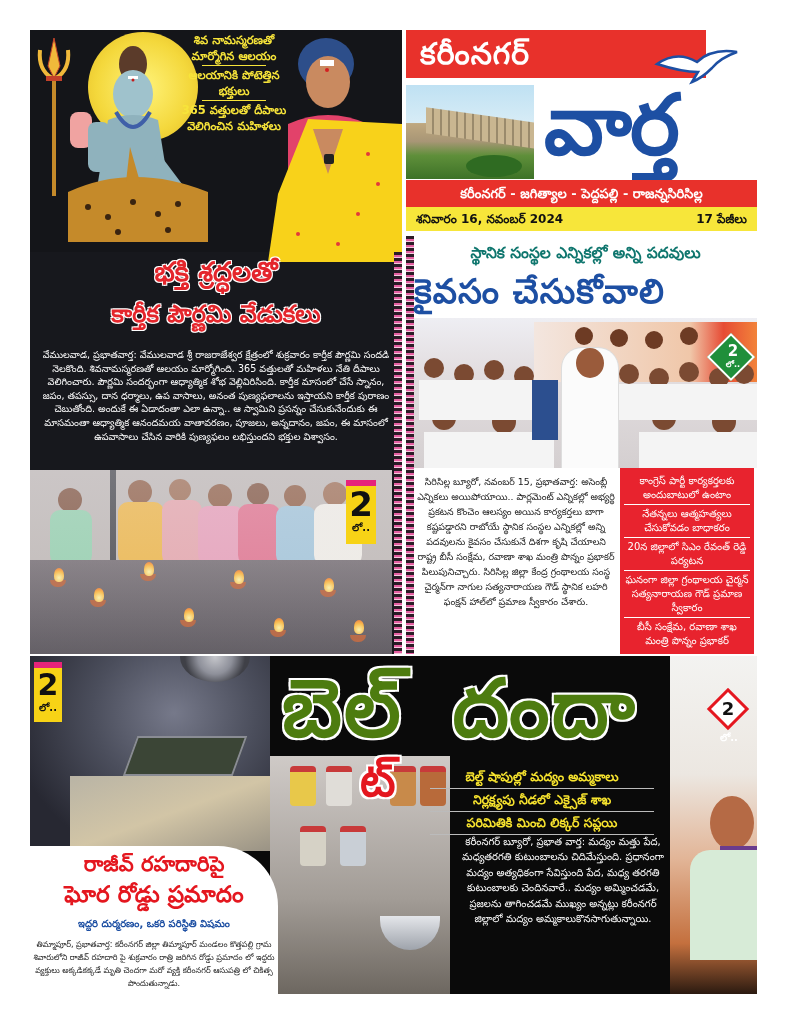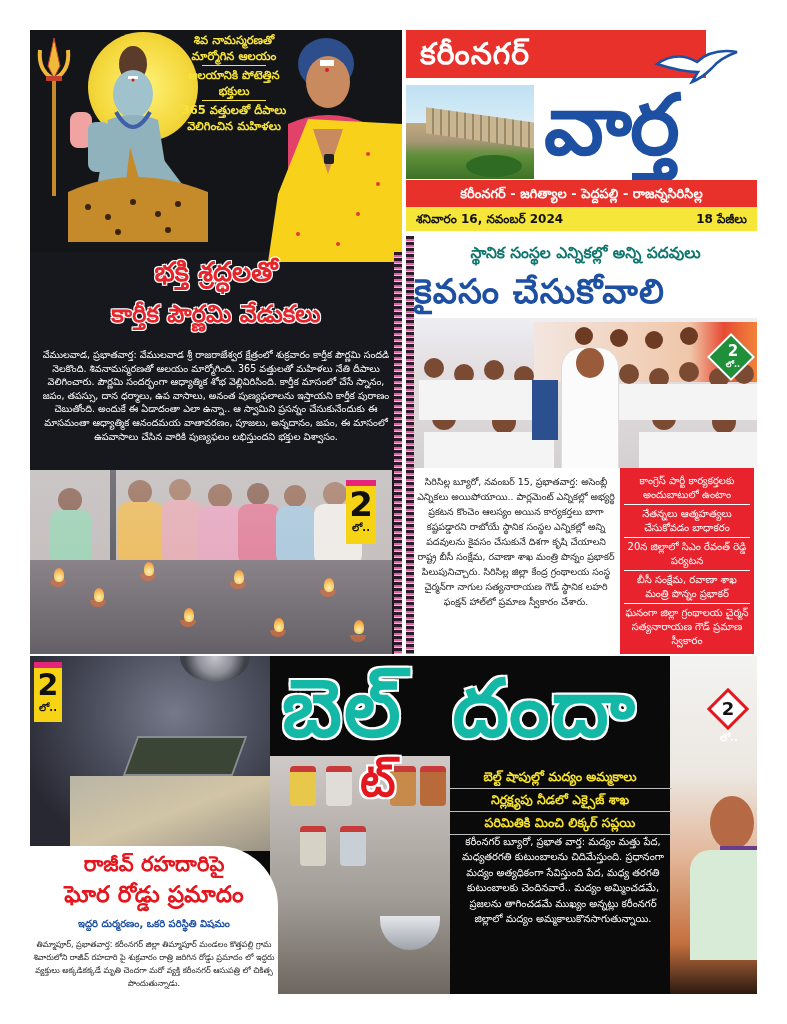--- a/index.html
+++ b/index.html
@@ -69,34 +69,34 @@
   .bottom { position: absolute; left: 0; top: 626px; width: 727px; height: 338px; background: #0a0a0a; overflow: hidden; }
   .car { position: absolute; left: 0; top: 0; width: 240px; height: 190px; background: radial-gradient(ellipse at 60% 30%, #76798a 0%, #4b4e5c 40%, #272832 80%); }
   .car .windshield { position: absolute; left: 100px; top: 80px; width: 110px; height: 40px; background: #3b4536; transform: skewX(-20deg); border: 2px solid #8a8c94; }
   .car .wheel { position: absolute; left: 150px; top: -24px; width: 70px; height: 50px; border-radius: 50%; background: radial-gradient(circle,#c5c6cb 0%,#8e909a 40%,#3f4047 70%); }
   .debris { position: absolute; left: 40px; top: 120px; width: 200px; height: 75px; background: linear-gradient(160deg,#b9b4a5,#d2c5a6 50%,#9a9385); }
 
   .shop { position: absolute; left: 240px; top: 100px; width: 180px; height: 238px; background: linear-gradient(180deg,#cfcac7 0%,#a29c96 60%,#6d6760 100%); }
   .jar { position: absolute; width: 26px; height: 40px; border-radius: 4px; border-top: 6px solid #c83a3a; }
   .bowl { position: absolute; left: 110px; top: 160px; width: 60px; height: 34px; border-radius: 0 0 30px 30px; background: linear-gradient(180deg,#e4e6ea,#9ea3ab); }
 
-  .belt { position: absolute; left: 252px; top: 4px; color: #14b8a6; font-size: 80px; line-height: 96px; font-weight: bold; text-shadow: 2px 2px 0 #fff, -2px -2px 0 #fff, 2px -2px 0 #fff, -2px 2px 0 #fff; font-family: "DejaVu Serif", serif; letter-spacing: 2px; }
+  .belt { position: absolute; left: 252px; top: 4px; color: #4d7c0f; font-size: 80px; line-height: 96px; font-weight: bold; text-shadow: 2px 2px 0 #fff, -2px -2px 0 #fff, 2px -2px 0 #fff, -2px 2px 0 #fff; font-family: "DejaVu Serif", serif; letter-spacing: 2px; }
   .belt-ja { position: absolute; left: 330px; top: 96px; color: #e4171f; font-size: 46px; line-height: 56px; font-weight: bold; text-shadow: 2px 2px 0 #fff, -2px -2px 0 #fff, 2px -2px 0 #fff, -2px 2px 0 #fff; font-family: "DejaVu Serif", serif; }
 
   .bottle { position: absolute; left: 640px; top: 0; width: 87px; height: 338px; background: linear-gradient(180deg,#f3f3f1 0%, #ece7e1 35%, #e2b597 60%, #c4703e 85%, #2b1a10 100%); }
   .drinker { position: absolute; left: 660px; top: 130px; width: 67px; height: 208px; }
   .drinker .head { position: absolute; left: 20px; top: 10px; width: 44px; height: 54px; border-radius: 50%; background: #b56a45; }
   .drinker .shirt { position: absolute; left: 0; top: 64px; width: 67px; height: 110px; background: #d7ebd7; border-radius: 20px 0 0 0; }
   .drinker .collar { position: absolute; left: 30px; top: 60px; width: 37px; height: 10px; background: #6a3c8d; }
 
   .tag-red-diamond { position: absolute; left: 683px; top: 38px; width: 30px; height: 30px; background: #fff; transform: rotate(45deg); border: 3px solid #e4171f; }
   .tag-red-num { position: absolute; left: 683px; top: 40px; width: 30px; text-align: center; color: #111; font-weight: bold; font-size: 18px; line-height: 26px; }
   .tag-red-lo { position: absolute; left: 690px; top: 76px; color: #fff; font-size: 10px; font-weight: bold; }
 
-  .subheads { position: absolute; left: 418px; top: 110px; width: 224px; }
+  .subheads { position: absolute; left: 400px; top: 110px; width: 224px; }
   .subheads .sh { color: #f7e32e; font-size: 12.5px; line-height: 22px; text-align: center; font-weight: bold; border-bottom: 1.5px solid #bbb; }
 
   .belt-body { position: absolute; left: 424px; top: 178px; width: 218px; color: #fff; font-size: 10px; line-height: 15.4px; text-align: center; }
 
   .accident { position: absolute; left: 0; top: 190px; width: 248px; height: 148px; background: #fff; border-radius: 0 60px 0 0; }
   .accident .hl1 { position: absolute; left: 0; top: 4px; width: 248px; text-align: center; color: #e4171f; font-size: 21px; line-height: 28px; font-weight: bold; }
   .accident .hl2 { position: absolute; left: 0; top: 32px; width: 248px; text-align: center; color: #e4171f; font-size: 23px; line-height: 32px; font-weight: bold; }
   .accident .deck { position: absolute; left: 0; top: 70px; width: 248px; text-align: center; color: #1d4fa3; font-size: 10px; line-height: 16px; font-weight: bold; }
   .accident .body { position: absolute; left: 2px; top: 92px; width: 244px; text-align: center; color: #1a1a1a; font-size: 8px; line-height: 13px; }
 </style>
@@ -225,21 +225,21 @@
       <path d="M5 18 Q25 4 45 16 Q60 2 85 6 Q68 12 60 22 Q50 32 40 36 L46 26 Q30 26 5 18 Z" fill="#fff" stroke="#1d4fa3" stroke-width="2.5"></path>
     </svg>
     <div class="dam">
       <div class="wall"></div>
       <div class="tree"></div>
     </div>
     <div class="varta">వార్త</div>
     <div class="districts">కరీంనగర్ - జగిత్యాల - పెద్దపల్లి - రాజన్నసిరిసిల్ల</div>
     <div class="dateline">
       <span>శనివారం 16, నవంబర్ 2024</span>
-      <span>18 పేజీలు</span>
+      <span>17 పేజీలు</span>
     </div>
   </header>
 
   <section class="elect">
     <div class="perf" style="left:0;top:0;height:418px"></div>
     <div class="kicker">స్థానిక సంస్థల ఎన్నికల్లో అన్ని పదవులు</div>
     <h2 class="headline">కైవసం చేసుకోవాలి</h2>
     <div class="photo">
       <div class="banner"></div>
       <svg style="position:absolute;left:0;top:0;width:343px;height:150px" viewBox="0 0 343 150" preserveAspectRatio="none">
@@ -277,22 +277,22 @@
         </div>
       <div class="tag-diamond" style="left:300px;top:22px"></div>
       <div class="tag-diamond-text" style="left:300px;top:22px;width:38px;font-size:15px;line-height:22px;">2</div>
       <div class="tag-diamond-text" style="left:300px;top:42px;width:38px;font-size:8px;line-height:10px;">లో..</div>
     </div>
     <p class="body">సిరిసిల్ల బ్యూరో, నవంబర్ 15, ప్రభాతవార్త: అసెంబ్లీ ఎన్నికలు అయిపోయాయి.. పార్లమెంట్ ఎన్నికల్లో అభ్యర్థి ప్రకటన కొంచెం ఆలస్యం అయిన కార్యకర్తలు బాగా కష్టపడ్డారని రాబోయే స్థానిక సంస్థల ఎన్నికల్లో అన్ని పదవులను కైవసం చేసుకునే దిశగా కృషి చేయాలని రాష్ట్ర బీసీ సంక్షేమ, రవాణా శాఖ మంత్రి పొన్నం ప్రభాకర్ పిలుపునిచ్చారు. సిరిసిల్ల జిల్లా కేంద్ర గ్రంథాలయ సంస్థ చైర్మన్‌గా నాగుల సత్యనారాయణ గౌడ్ స్థానిక లహరి ఫంక్షన్ హాల్‌లో ప్రమాణ స్వీకారం చేశారు.</p>
     <aside class="sidebar">
       <div class="item">కాంగ్రెస్ పార్టీ కార్యకర్తలకు అందుబాటులో ఉంటాం</div>
       <div class="item">నేతన్నలు ఆత్మహత్యలు చేసుకోవడం బాధాకరం</div>
       <div class="item">20న జిల్లాలో సిఎం రేవంత్ రెడ్డి పర్యటన</div>
+      <div class="item">ఘనంగా జిల్లా గ్రంథాలయ చైర్మన్ సత్యనారాయణ గౌడ్ ప్రమాణ స్వీకారం</div>
       <div class="item">బీసీ సంక్షేమ, రవాణా శాఖ మంత్రి పొన్నం ప్రభాకర్</div>
-      <div class="item">ఘనంగా జిల్లా గ్రంథాలయ చైర్మన్ సత్యనారాయణ గౌడ్ ప్రమాణ స్వీకారం</div>
     </aside>
   </section>
 
   <section class="bottom">
     <div class="car">
       <div class="wheel"></div>
       <div class="windshield"></div>
       <div class="debris"></div>
     </div>
     <div class="tag-2lo" style="left:4px;top:6px;width:28px;height:60px;">

